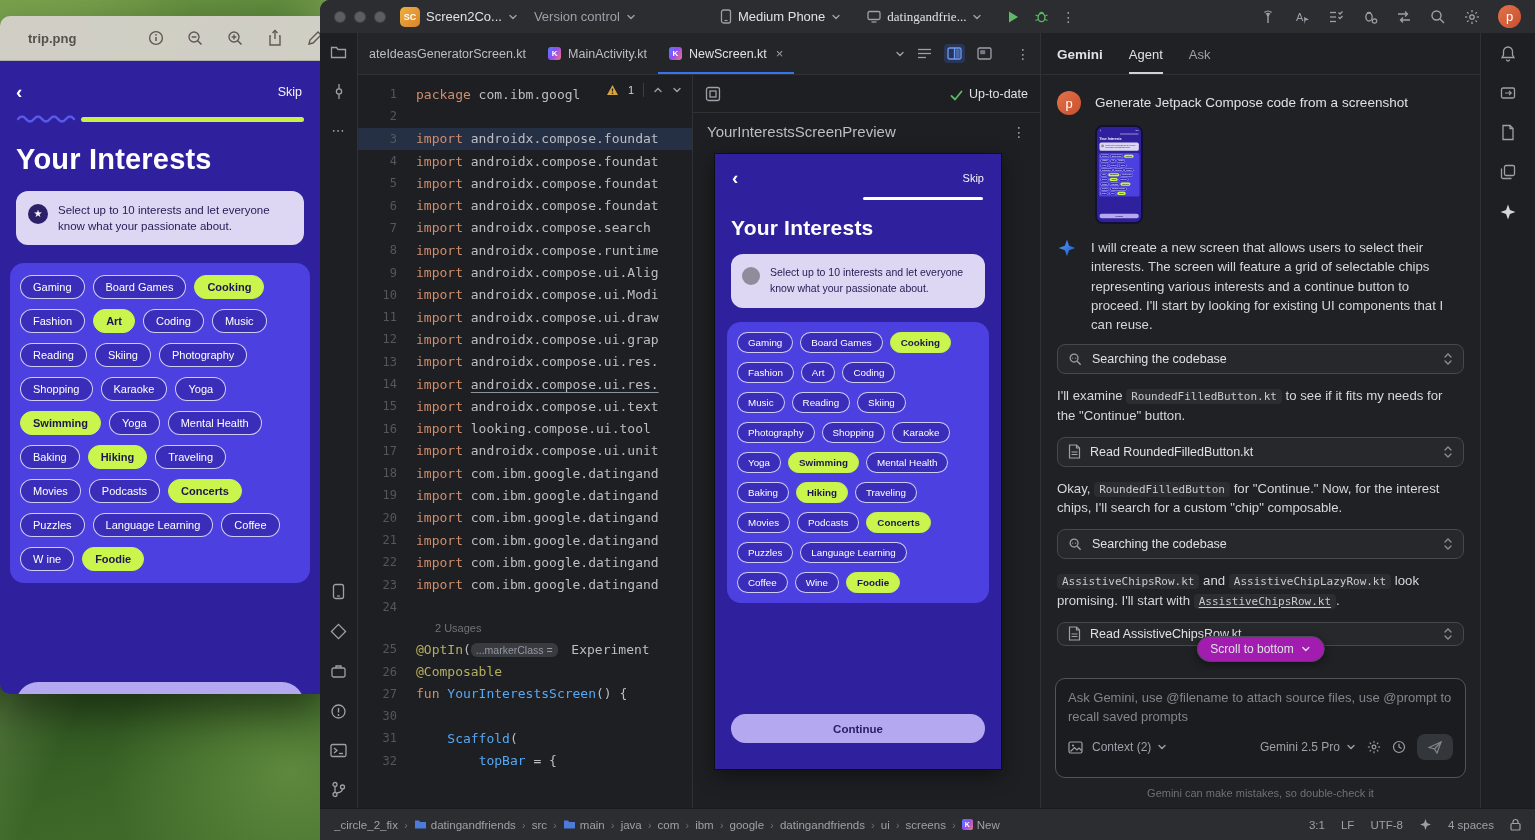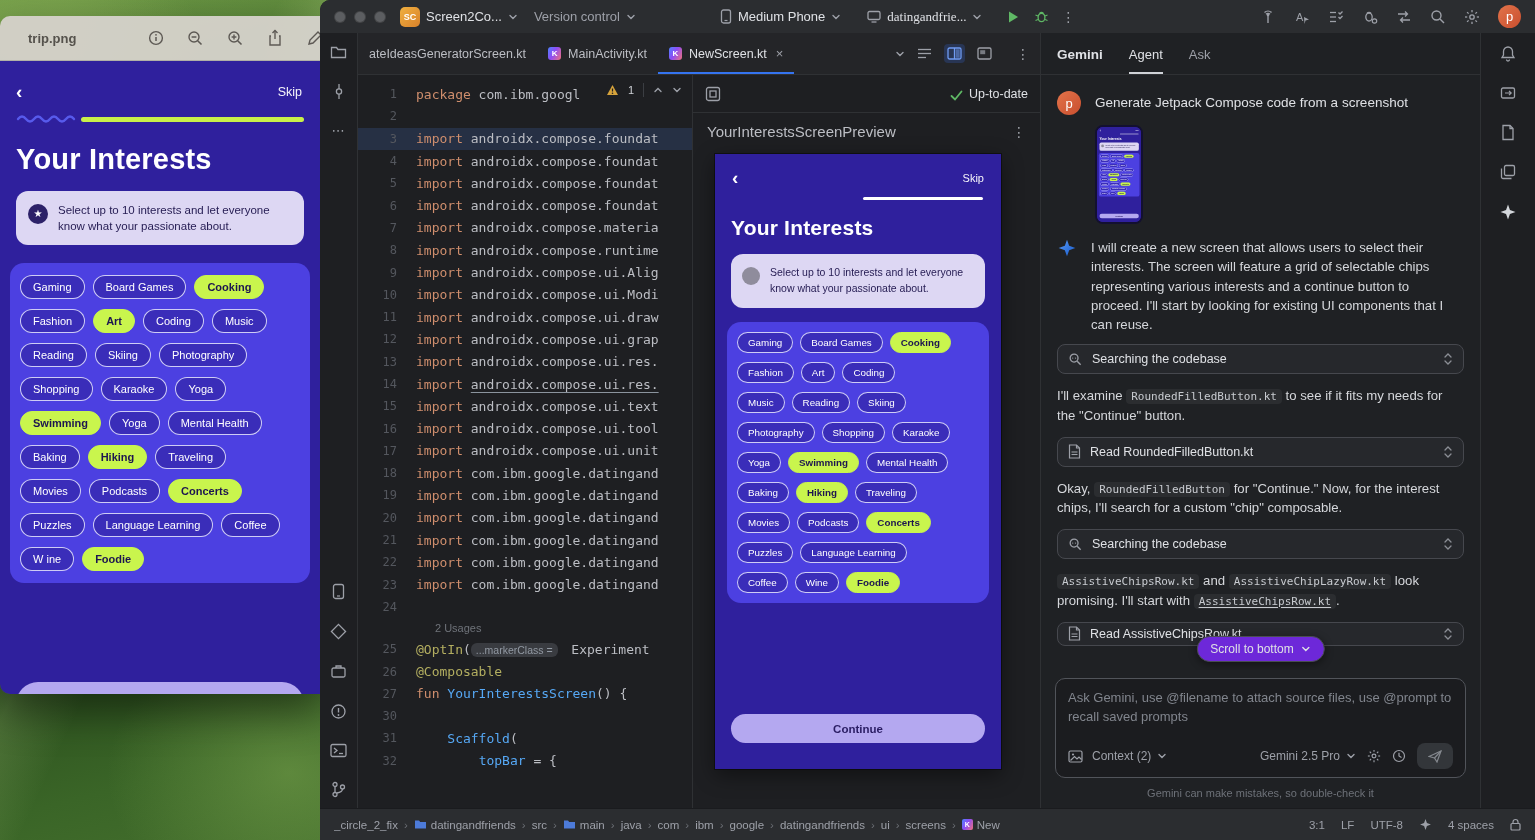--- a/index.html
+++ b/index.html
@@ -156,25 +156,25 @@
   .gm-spark { flex-shrink:0; margin-top:3px; }
   .gm-code { font-family:"DejaVu Sans Mono","Liberation Mono",monospace; font-size:11px;
     background:#2b2d30; border-radius:4px; padding:1px 5px; color:#c8cbd0; }
   .gm-code.u { text-decoration:underline; text-underline-offset:2px; }
   .gm-tool { height:30px; margin:10px 0; display:flex; align-items:center; gap:9px; padding:0 10px;
     background:#26282c; border:1px solid #46484e; border-radius:8px; }
   .gm-tool.partial { height:24px; overflow:hidden; margin-bottom:12px; }
   .gm-toollabel { font-size:12.5px; color:#dfe1e5; }
   .gm-tool .updown { margin-left:auto; }
   .gm-scrollpill { position:absolute; bottom:8px; left:50%; transform:translateX(-50%);
-    display:flex; align-items:center; gap:7px; padding:5px 13px; border-radius:14px; background:#6d28d9;
+    display:flex; align-items:center; gap:7px; padding:5px 13px; border-radius:14px; background:#a21caf;
     border:1px solid #4a4d52; box-shadow:0 2px 8px rgba(0,0,0,0.45); color:#dfe1e5; font-size:12px;
     white-space:nowrap; }
   .gm-input { margin:8px 14px 4px; border:1px solid #51545a; border-radius:10px; background:#1b1c1f;
-    padding:10px 12px 8px; min-height:100px; display:flex; flex-direction:column; flex-shrink:0; }
+    padding:10px 12px 17px; min-height:100px; display:flex; flex-direction:column; flex-shrink:0; }
   .gm-ph { color:#81858d; font-size:13px; line-height:1.45; max-width:392px; }
   .gm-inputrow { margin-top:auto; display:flex; align-items:center; gap:9px; color:#9da0a8; font-size:12px; }
   .gm-right { margin-left:auto; display:flex; align-items:center; gap:11px; }
   .gm-send { width:36px; height:26px; border-radius:8px; background:#33363a; display:flex;
     align-items:center; justify-content:center; }
   .gm-footer { text-align:center; font-size:11px; color:#6d7178; padding:5px 0 9px; flex-shrink:0; }
 
   
   .statusbar { height:32px; background:#2b2d30; border-top:1px solid #1a1b1e; display:flex;
     align-items:center; padding:0 14px; font-size:11.5px; color:#9da0a8; flex-shrink:0; }
@@ -558,21 +558,21 @@
             <div class="codeline">
               <span class="ln">5</span>
               <span class="ct"><span class="tok-k">import</span><span class="tok-p"> androidx.compose.foundat</span></span>
             </div>
             <div class="codeline">
               <span class="ln">6</span>
               <span class="ct"><span class="tok-k">import</span><span class="tok-p"> androidx.compose.foundat</span></span>
             </div>
             <div class="codeline">
               <span class="ln">7</span>
-              <span class="ct"><span class="tok-k">import</span><span class="tok-p"> androidx.compose.materia</span></span>
+              <span class="ct"><span class="tok-k">import</span><span class="tok-p"> androidx.compose.search</span></span>
             </div>
             <div class="codeline">
               <span class="ln">8</span>
               <span class="ct"><span class="tok-k">import</span><span class="tok-p"> androidx.compose.runtime</span></span>
             </div>
             <div class="codeline">
               <span class="ln">9</span>
               <span class="ct"><span class="tok-k">import</span><span class="tok-p"> androidx.compose.ui.Alig</span></span>
             </div>
             <div class="codeline">
@@ -594,21 +594,21 @@
             <div class="codeline">
               <span class="ln">14</span>
               <span class="ct"><span class="tok-k">import</span><span class="tok-p"> </span><span class="tok-p tok-u">androidx.compose.ui.res.</span></span>
             </div>
             <div class="codeline">
               <span class="ln">15</span>
               <span class="ct"><span class="tok-k">import</span><span class="tok-p"> androidx.compose.ui.text</span></span>
             </div>
             <div class="codeline">
               <span class="ln">16</span>
-              <span class="ct"><span class="tok-k">import</span><span class="tok-p"> androidx.compose.ui.tool</span></span>
+              <span class="ct"><span class="tok-k">import</span><span class="tok-p"> looking.compose.ui.tool</span></span>
             </div>
             <div class="codeline">
               <span class="ln">17</span>
               <span class="ct"><span class="tok-k">import</span><span class="tok-p"> androidx.compose.ui.unit</span></span>
             </div>
             <div class="codeline">
               <span class="ln">18</span>
               <span class="ct"><span class="tok-k">import</span><span class="tok-p"> com.ibm.google.datingand</span></span>
             </div>
             <div class="codeline">

